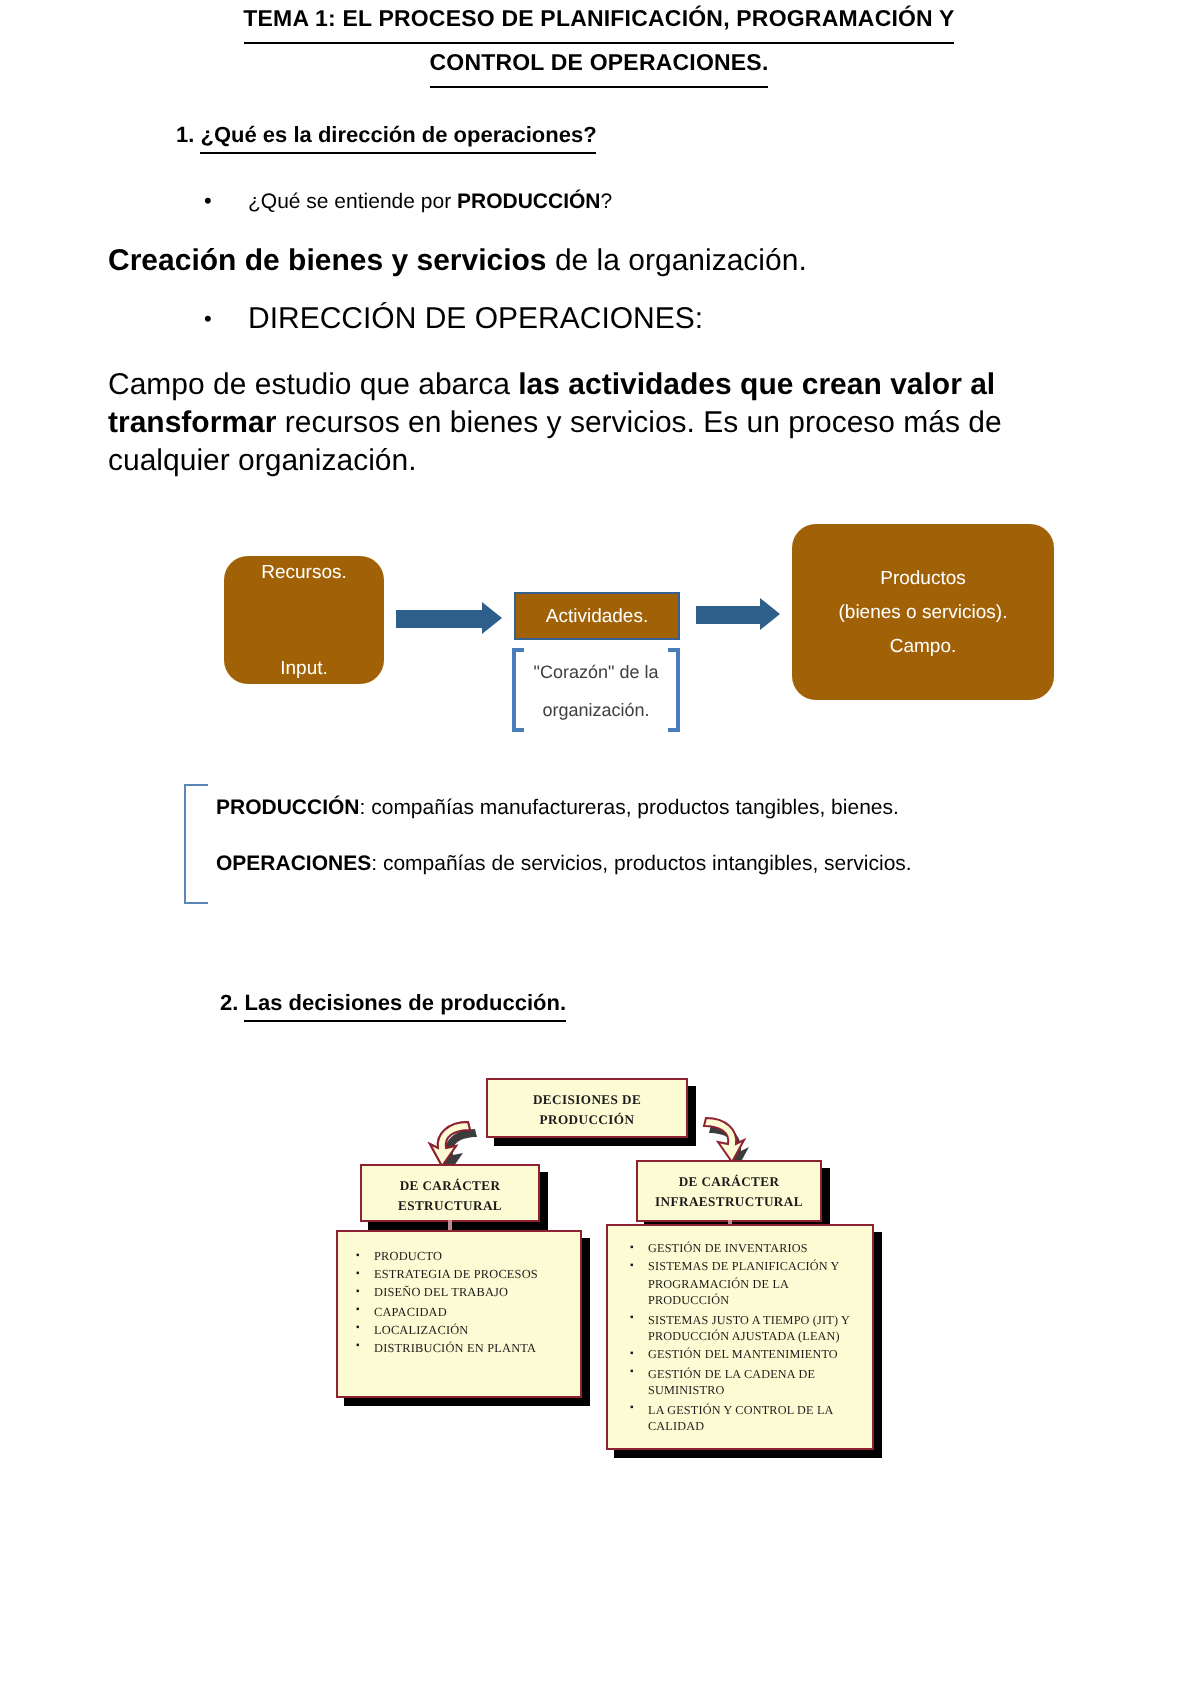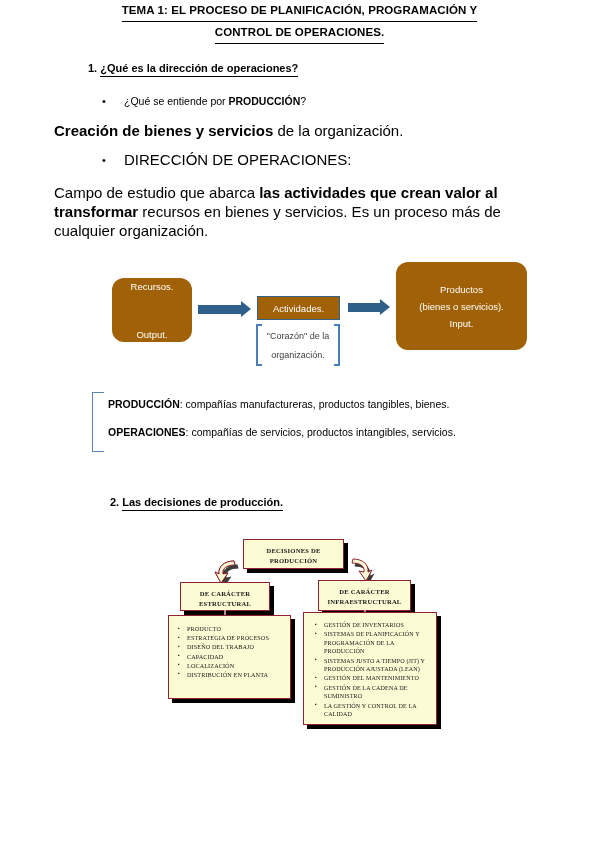--- a/index.html
+++ b/index.html
@@ -291,40 +291,40 @@
   <div style="height:14px"></div>
   <div class="para">
     <span>Campo de estudio que abarca </span><span class="b">las actividades que crean valor al transformar</span><span> recursos en bienes y servicios. Es un proceso más de cualquier organización.</span>
   </div>
 
   <div style="height:18px"></div>
   <div class="flow">
 
     <div class="bluebox round" id="box-recursos">
       <span>Recursos.</span>
-      <span>Output.</span>
+      <span>Input.</span>
     </div>
 
     <div class="arrow-blue" id="arrow-1"></div>
 
     <div class="bluebox bordered" id="box-actividades">
       <span>Actividades.</span>
     </div>
 
     <div class="heartbox">
       <div>"Corazón" de la</div>
       <div>organización.</div>
     </div>
 
     <div class="arrow-blue" id="arrow-2"></div>
 
     <div class="bluebox round" id="box-productos">
       <span>Productos</span>
       <span>(bienes o servicios).</span>
-      <span>Input.</span>
+      <span>Campo.</span>
     </div>
   </div>
 
   <div style="height:14px"></div>
   <div class="bracket-block">
     <div class="bracket"></div>
     <div class="bracket-line">
       <span class="b">PRODUCCIÓN</span><span>: compañías manufactureras, productos tangibles, bienes.</span>
     </div>
     <div class="bracket-line">

